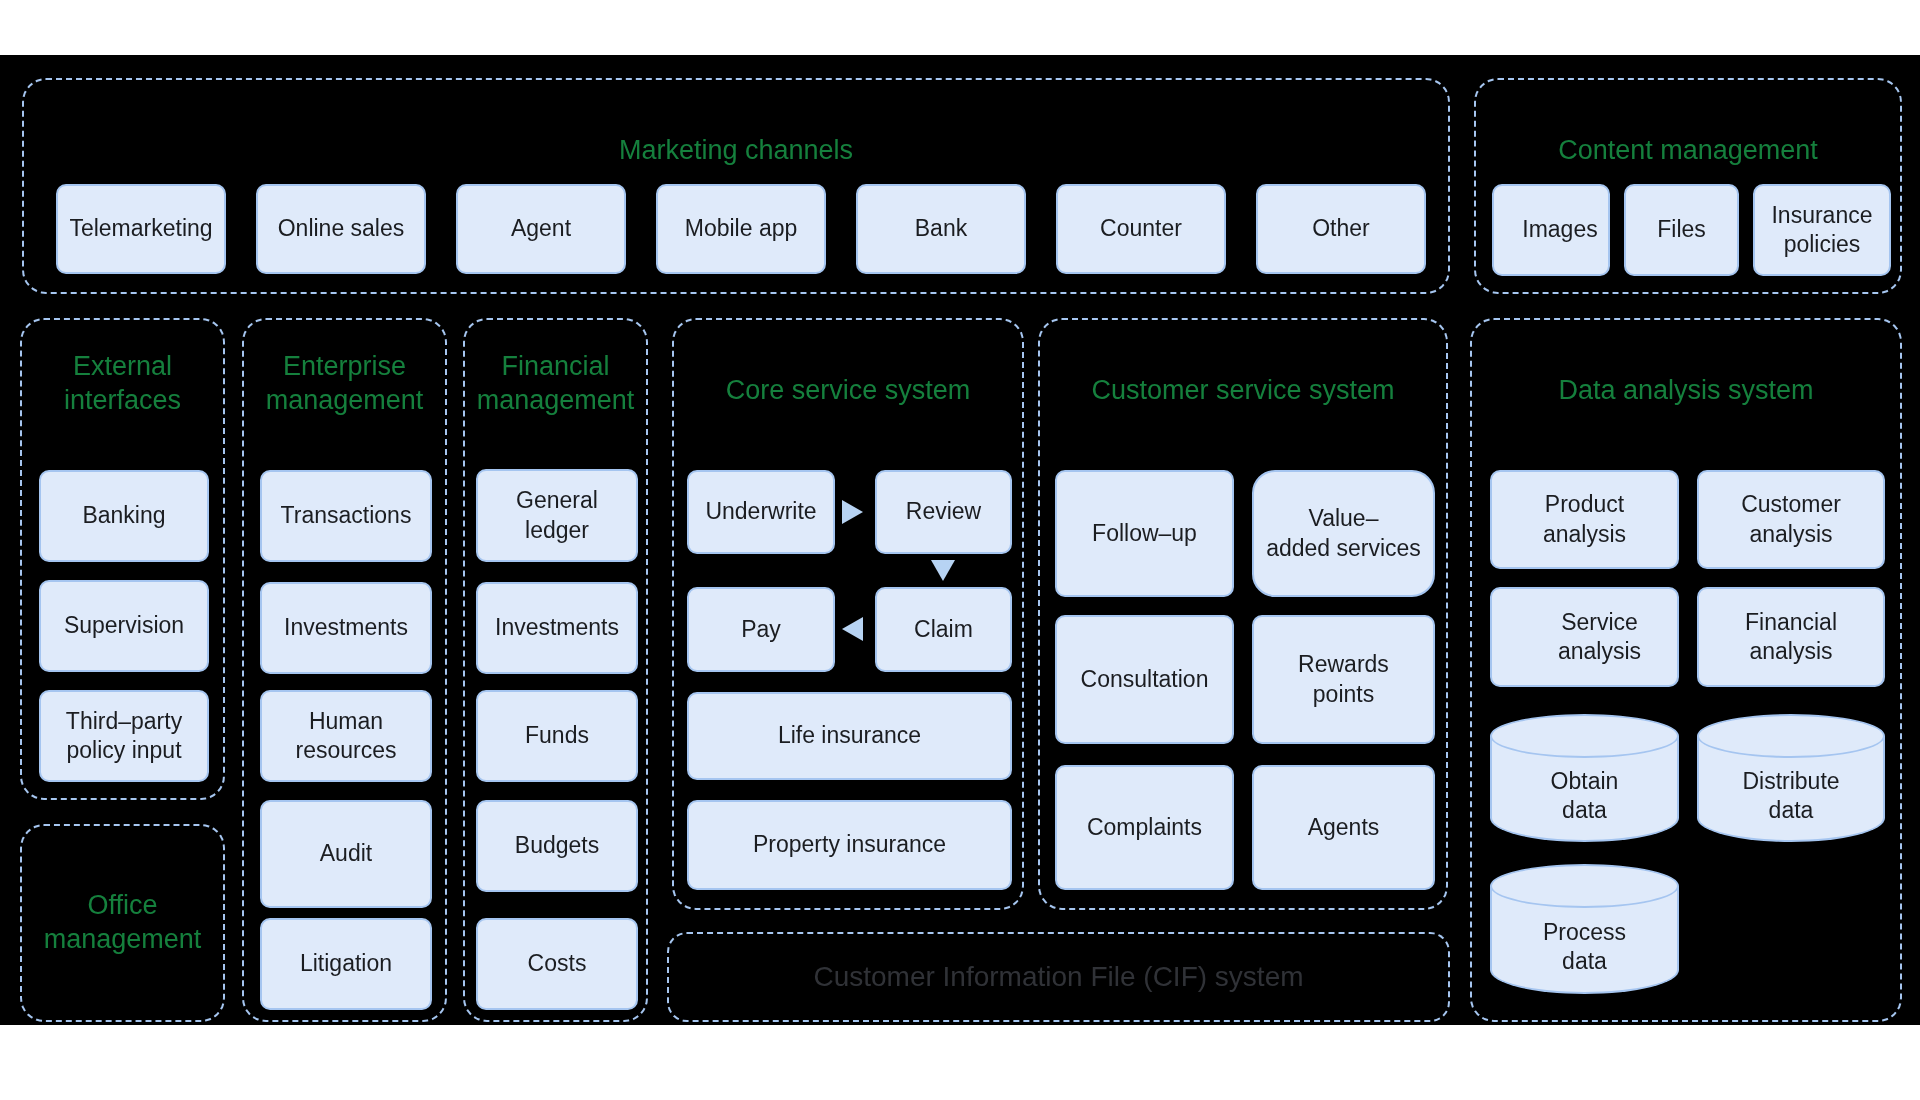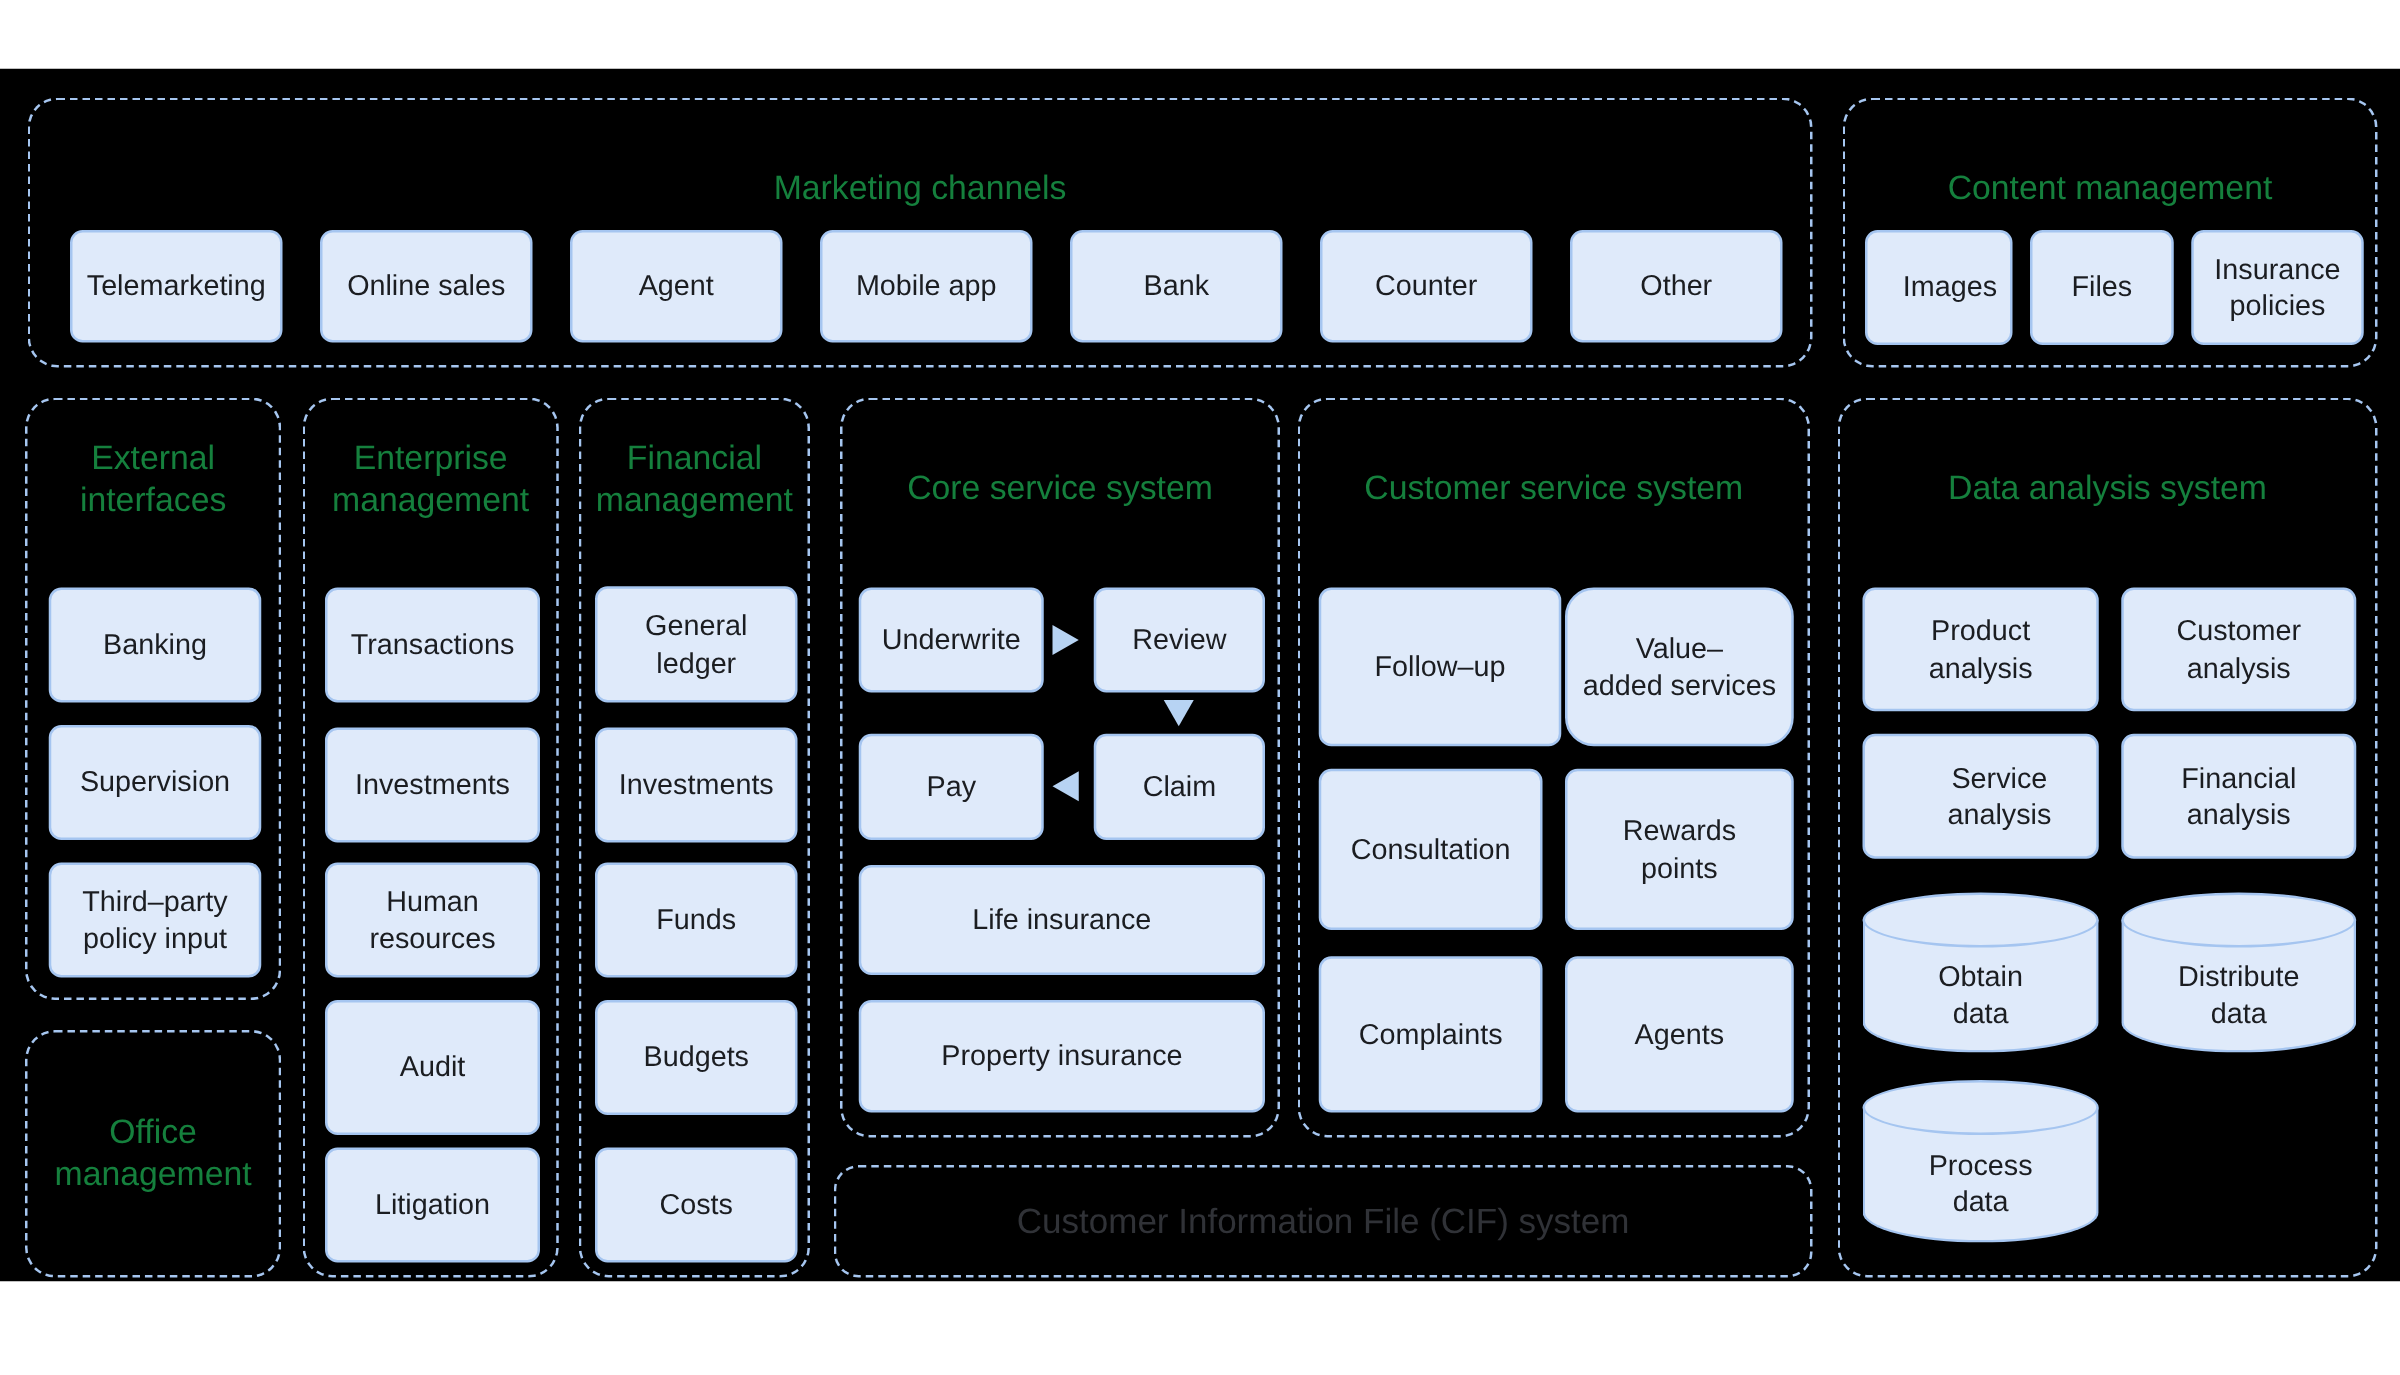--- a/index.html
+++ b/index.html
@@ -92,21 +92,21 @@
   <div class="arrow-down" style="left:257px;top:240px;"></div>
   <div class="box" style="left:13px;top:267px;width:148px;height:85px;">Pay</div>
   <div class="box" style="left:201px;top:267px;width:137px;height:85px;">Claim</div>
   <div class="arrow-left" style="left:168px;top:297px;"></div>
   <div class="box" style="left:13px;top:372px;width:325px;height:88px;">Life insurance</div>
   <div class="box" style="left:13px;top:480px;width:325px;height:90px;">Property insurance</div>
 </div>
 
 <div class="container" style="left:1038px;top:318px;width:410px;height:592px;">
   <div class="sec-title pt-single">Customer service system</div>
-  <div class="box" style="left:15px;top:150px;width:194px;height:127px;">Follow–up</div>
+  <div class="box" style="left:15px;top:150px;width:179px;height:127px;">Follow–up</div>
   <div class="box" style="left:212px;top:150px;width:183px;height:127px;border-radius:23px;">Value–
 added services</div>
   <div class="box" style="left:15px;top:295px;width:179px;height:129px;">Consultation</div>
   <div class="box" style="left:212px;top:295px;width:183px;height:129px;">Rewards
 points</div>
   <div class="box" style="left:15px;top:445px;width:179px;height:125px;">Complaints</div>
   <div class="box" style="left:212px;top:445px;width:183px;height:125px;">Agents</div>
 </div>
 
 <div class="container" style="left:1470px;top:318px;width:432px;height:704px;">

